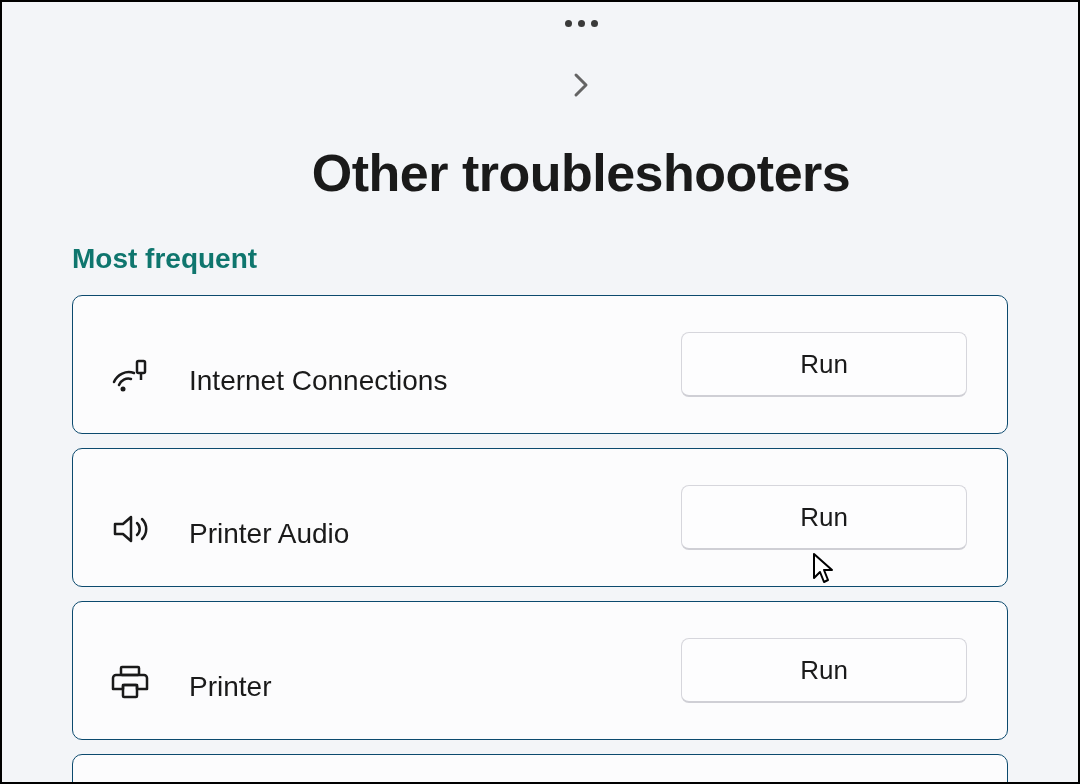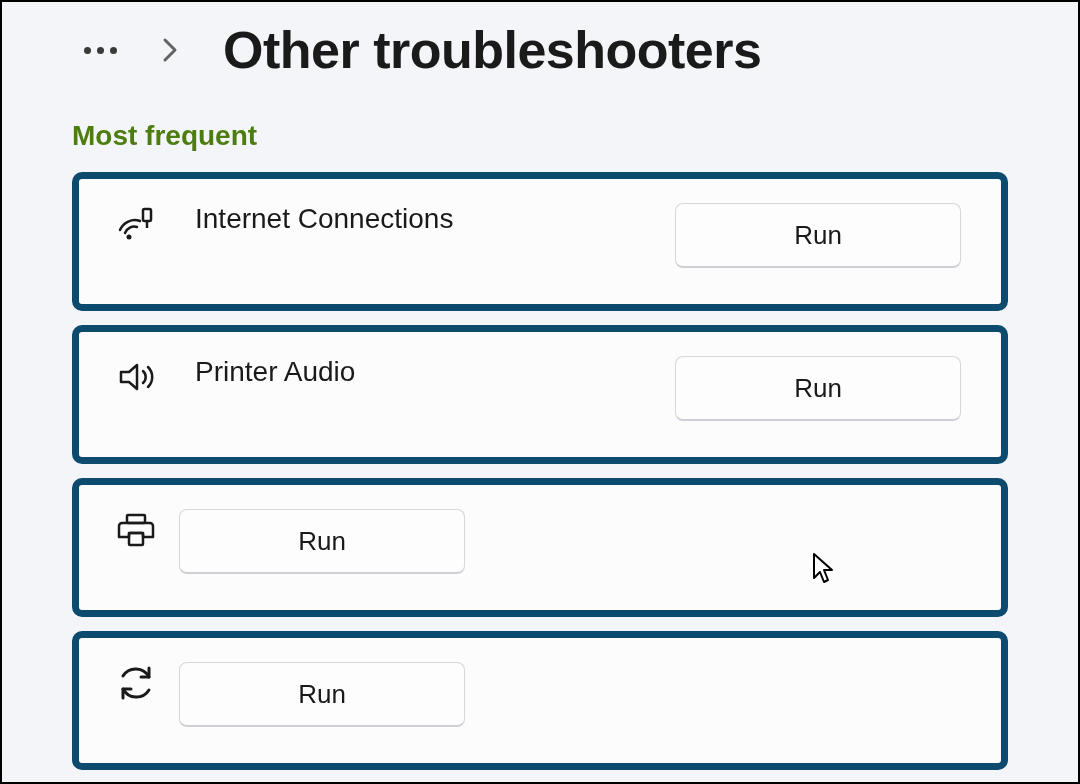--- a/index.html
+++ b/index.html
@@ -10,20 +10,21 @@
       height: 784px;
       overflow: hidden;
       position: relative;
       border: 2px solid #000;
     }
     .breadcrumb {
       display: flex;
       align-items: center;
       gap: 44px;
       padding: 18px 0 0 82px;
+      flex-direction: column;
     }
     .ellipsis-icon {
       display: inline-flex;
       gap: 6px;
       align-items: center;
     }
     .ellipsis-icon span {
       width: 7px;
       height: 7px;
       background: #3a3a3a;
@@ -39,30 +40,30 @@
       font-weight: 600;
       color: #1a1a1a;
       letter-spacing: -0.5px;
     }
     .section {
       padding: 40px 70px 0 70px;
     }
     .section-heading {
       font-size: 28px;
       font-weight: 600;
-      color: #4d7c0f;
+      color: #0f766e;
       margin-bottom: 20px;
     }
     .card {
       background: #fcfcfd;
-      border: 7px solid #0c4a6e;
+      border: 1px solid #0c4a6e;
       border-radius: 10px;
-      padding: 24px 40px 36px 36px;
+      padding: 36px 40px 36px 36px;
       display: flex;
-      align-items: flex-start;
+      align-items: flex-end;
       margin-bottom: 14px;
     }
     .card-icon {
       width: 64px;
       flex-shrink: 0;
       color: #1a1a1a;
       display: flex;
       justify-content: flex-start;
     }
     .card-icon svg { display: block; }
@@ -138,20 +139,21 @@
   </div>
 
   <div class="card">
     <span class="card-icon">
       <svg width="42" height="42" viewBox="0 0 42 42">
         <rect x="12" y="6" width="18" height="8" rx="1" fill="none" stroke="currentColor" stroke-width="2.5"></rect>
         <path d="M7 14 L35 14 A3 3 0 0 1 38 17 L38 28 L28 28 L28 24 L14 24 L14 28 L4 28 L4 17 A3 3 0 0 1 7 14 Z" fill="none" stroke="currentColor" stroke-width="2.5" stroke-linejoin="round"></path>
         <rect x="14" y="24" width="14" height="12" rx="1" fill="none" stroke="currentColor" stroke-width="2.5"></rect>
       </svg>
     </span>
+    <span class="card-label">Printer</span>
     <button class="run-button">Run</button>
   </div>
 
   <div class="card">
     <span class="card-icon">
       <svg width="42" height="42" viewBox="0 0 42 42">
         <path d="M34 15 A15 15 0 0 0 8 14" fill="none" stroke="currentColor" stroke-width="3" stroke-linecap="round"></path>
         <path d="M34 15 L34 6 M34 15 L26 15" fill="none" stroke="currentColor" stroke-width="3" stroke-linecap="round"></path>
         <path d="M8 27 A15 15 0 0 0 34 28" fill="none" stroke="currentColor" stroke-width="3" stroke-linecap="round"></path>
         <path d="M8 27 L8 36 M8 27 L16 27" fill="none" stroke="currentColor" stroke-width="3" stroke-linecap="round"></path>

